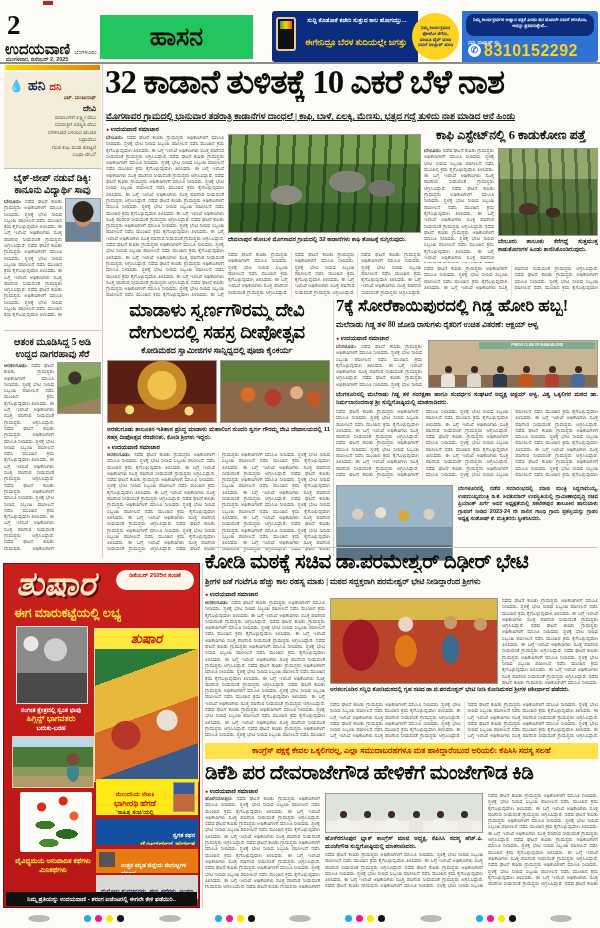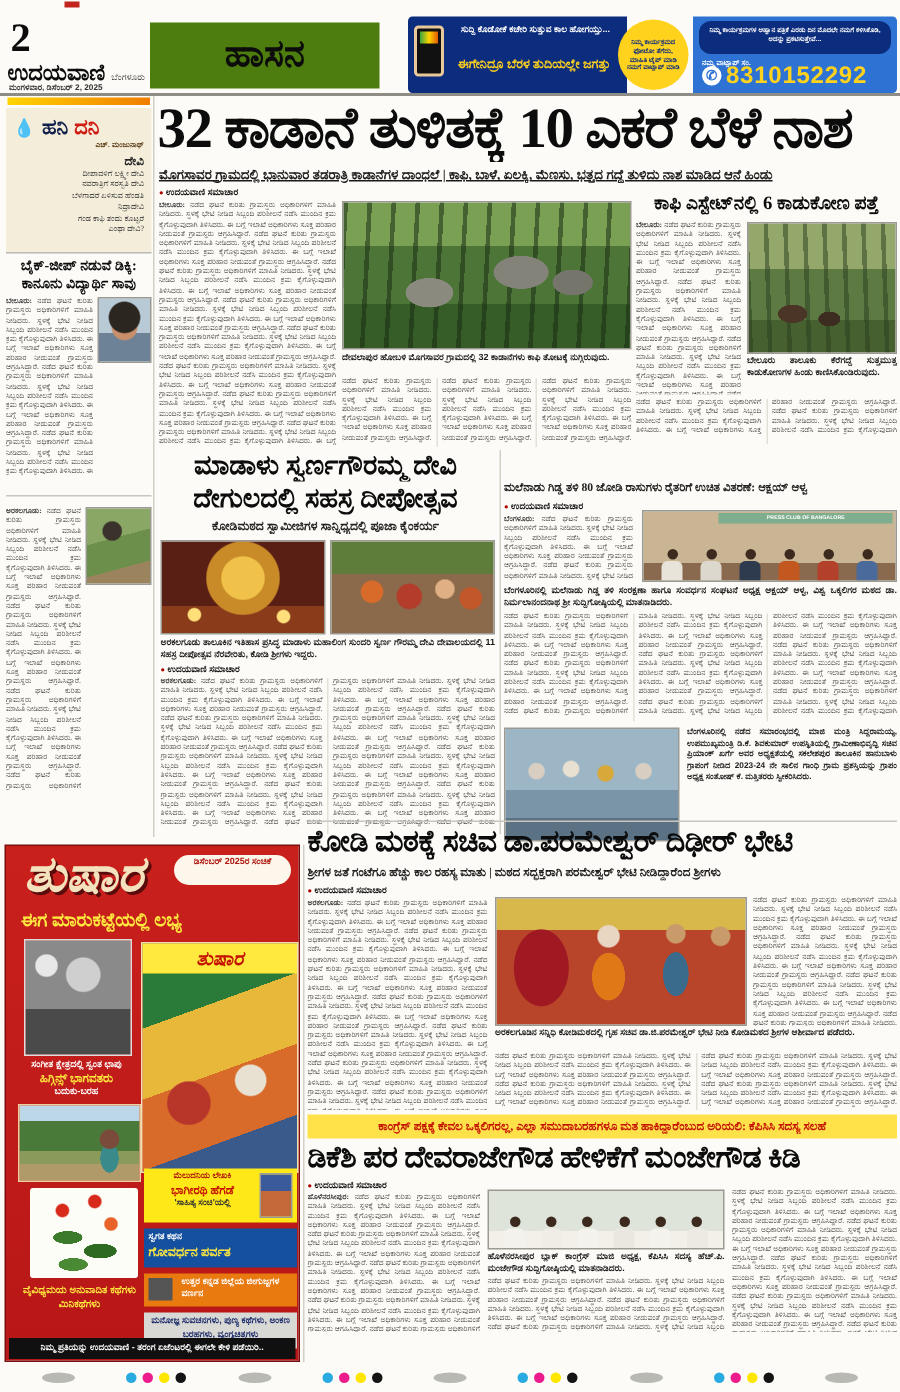--- a/index.html
+++ b/index.html
@@ -12,32 +12,32 @@
         font-family:"Liberation Serif","DejaVu Serif",serif;}
   .cols2{columns:2;column-gap:7px;column-rule:1px solid #e3e0d8;}
   .cols3{columns:3;column-gap:7px;column-rule:1px solid #e3e0d8;}
   .byline{font:bold 6px/8px "Liberation Sans","DejaVu Sans",sans-serif;color:#111;}
   .bullet{color:#a00;font-size:5px;}
   .cap{font:bold 6px/7.6px "Liberation Sans","DejaVu Sans",sans-serif;color:#1b1b1b;text-align:justify;overflow:hidden;}
   .photo{position:absolute;overflow:hidden;border:1px solid #9a9a92;box-sizing:border-box;}
   .vrule{position:absolute;width:1px;background:#d2cfc6;}
   .hrule{position:absolute;height:1px;background:#c9c6bd;}
   
-  .section-box{background:#4d7c0f;display:flex;align-items:center;justify-content:center;text-align:right;}
+  .section-box{background:#22c55e;display:flex;align-items:center;justify-content:center;text-align:right;}
   .had-left{background:#0c2c7d;color:#fff;}
   .had-right{background:#2e72d4;color:#fff;}
   .had-circle{background:#ffd21e;border-radius:50%;color:#0c2c7d;display:flex;align-items:center;justify-content:center;text-align:center;}
   
   .people{position:absolute;left:0;right:0;bottom:0;display:flex;justify-content:space-evenly;align-items:flex-end;}
   .person{display:flex;flex-direction:column;align-items:center;}
   .p-head{width:7px;height:7px;border-radius:50%;background:#3c2a1e;}
   .p-body{width:14px;height:13px;border-radius:4px 4px 0 0;margin-top:1px;}
   
   .tush{background:linear-gradient(180deg,#c9201c,#b81717);}
-  .tush-box{position:absolute;left:92px;width:102px;box-sizing:border-box;padding:2px 3px;overflow:hidden;}
+  .tush-box{position:absolute;left:92px;width:102px;box-sizing:border-box;padding:12px 3px;overflow:hidden;}
   
   .marks{position:absolute;display:flex;align-items:center;justify-content:space-between;}
   .oval{width:22px;height:7px;border-radius:50%;background:#b9b9b4;}
   .dots{display:flex;gap:4px;}
   .dot{width:7px;height:7px;border-radius:50%;}
 </style>
 </head>
 <body>
 
 <div class="page">
@@ -72,21 +72,21 @@
     </div>
   </div>
 
   <div class="abs" style="left:0;top:62px;width:600px;height:2px;background:#8d8d85;"></div>
   <div class="abs" style="left:5px;top:65px;width:95px;height:5px;background:linear-gradient(90deg,#ffd400,#f07d00);"></div>
 
   <div class="abs" style="left:4px;top:72px;width:97px;height:96px;background:#f3edda;border-bottom:1px solid #bbb;">
     <div style="padding:4px 5px 0 5px;">
       <span style="color:#1a7ac9;font-size:12px;">💧</span>
       <span class="hl" style="font-size:14px;color:#12214d;">ಹನಿ</span>
-      <span class="hl" style="font-size:14px;color:#cf1a12;">ದನಿ</span>
+      <span class="hl" style="font-size:10px;color:#cf1a12;">ದನಿ</span>
       <div style="text-align:right;font:bold 5px 'Liberation Sans',sans-serif;color:#5a3a10;">ಎಚ್. ಮಂಜುನಾಥ್</div>
       <div style="text-align:right;font-weight:bold;font-size:8px;color:#222;margin-top:3px;">ದೇವಿ</div>
       <div style="text-align:right;font-size:5.4px;line-height:7.4px;color:#333;">
         <div>ದೀಪಾವಳಿಗೆ ಲಕ್ಷ್ಮೀ ದೇವಿ</div>
         <div>ನವರಾತ್ರಿಗೆ ಸರಸ್ವತಿ ದೇವಿ</div>
         <div>ಬೆಳಗಾದರೆ ಏಳಿಸುವ ಹೆಂಡತಿ</div>
         <div>ನಿದ್ರಾದೇವಿ</div>
         <div>ಗಂಡ ಕಾಫಿ ತಂದು ಕೊಟ್ಟರೆ</div>
         <div>ಎಂಥಾ ದೇವಿ?</div>
       </div>
@@ -99,31 +99,32 @@
       radial-gradient(circle at 50% 30%,#2c2620 0 10px,transparent 11px),
       radial-gradient(circle at 50% 46%,#c98e6a 0 8px,transparent 9px),
       linear-gradient(180deg,#b8cad6 0 55%,#6d8296 55%);"></div>
     <div class="fill" style="height:118px;margin-top:3px;">
       <b>ಬೇಲೂರು:</b> <span>ನಡೆದ ಘಟನೆ ಕುರಿತು ಗ್ರಾಮಸ್ಥರು ಅಧಿಕಾರಿಗಳಿಗೆ ಮಾಹಿತಿ ನೀಡಿದರು. ಸ್ಥಳಕ್ಕೆ ಭೇಟಿ ನೀಡಿದ ಸಿಬ್ಬಂದಿ ಪರಿಶೀಲನೆ ನಡೆಸಿ ಮುಂದಿನ ಕ್ರಮ ಕೈಗೊಳ್ಳುವುದಾಗಿ ತಿಳಿಸಿದರು. ಈ ಬಗ್ಗೆ ಇಲಾಖೆ ಅಧಿಕಾರಿಗಳು ಸೂಕ್ತ ಪರಿಹಾರ ನೀಡುವಂತೆ ಗ್ರಾಮಸ್ಥರು ಆಗ್ರಹಿಸಿದ್ದಾರೆ. ನಡೆದ ಘಟನೆ ಕುರಿತು ಗ್ರಾಮಸ್ಥರು ಅಧಿಕಾರಿಗಳಿಗೆ ಮಾಹಿತಿ ನೀಡಿದರು. ಸ್ಥಳಕ್ಕೆ ಭೇಟಿ ನೀಡಿದ ಸಿಬ್ಬಂದಿ ಪರಿಶೀಲನೆ ನಡೆಸಿ ಮುಂದಿನ ಕ್ರಮ ಕೈಗೊಳ್ಳುವುದಾಗಿ ತಿಳಿಸಿದರು. ಈ ಬಗ್ಗೆ ಇಲಾಖೆ ಅಧಿಕಾರಿಗಳು ಸೂಕ್ತ ಪರಿಹಾರ ನೀಡುವಂತೆ ಗ್ರಾಮಸ್ಥರು ಆಗ್ರಹಿಸಿದ್ದಾರೆ. ನಡೆದ ಘಟನೆ ಕುರಿತು ಗ್ರಾಮಸ್ಥರು ಅಧಿಕಾರಿಗಳಿಗೆ ಮಾಹಿತಿ ನೀಡಿದರು. ಸ್ಥಳಕ್ಕೆ ಭೇಟಿ ನೀಡಿದ ಸಿಬ್ಬಂದಿ ಪರಿಶೀಲನೆ ನಡೆಸಿ ಮುಂದಿನ ಕ್ರಮ ಕೈಗೊಳ್ಳುವುದಾಗಿ ತಿಳಿಸಿದರು. ಈ ಬಗ್ಗೆ ಇಲಾಖೆ ಅಧಿಕಾರಿಗಳು ಸೂಕ್ತ ಪರಿಹಾರ ನೀಡುವಂತೆ ಗ್ರಾಮಸ್ಥರು ಆಗ್ರಹಿಸಿದ್ದಾರೆ. ನಡೆದ ಘಟನೆ ಕುರಿತು ಗ್ರಾಮಸ್ಥರು ಅಧಿಕಾರಿಗಳಿಗೆ ಮಾಹಿತಿ ನೀಡಿದರು. ಸ್ಥಳಕ್ಕೆ ಭೇಟಿ ನೀಡಿದ ಸಿಬ್ಬಂದಿ ಪರಿಶೀಲನೆ ನಡೆಸಿ ಮುಂದಿನ ಕ್ರಮ ಕೈಗೊಳ್ಳುವುದಾಗಿ ತಿಳಿಸಿದರು. ಈ ಬಗ್ಗೆ ಇಲಾಖೆ ಅಧಿಕಾರಿಗಳು ಸೂಕ್ತ ಪರಿಹಾರ ನೀಡುವಂತೆ ಗ್ರಾಮಸ್ಥರು ಆಗ್ರಹಿಸಿದ್ದಾರೆ. ನಡೆದ ಘಟನೆ ಕುರಿತು ಗ್ರಾಮಸ್ಥರು ಅಧಿಕಾರಿಗಳಿಗೆ ಮಾಹಿತಿ ನೀಡಿದರು. ಸ್ಥಳಕ್ಕೆ ಭೇಟಿ ನೀಡಿದ ಸಿಬ್ಬಂದಿ ಪರಿಶೀಲನೆ ನಡೆಸಿ ಮುಂದಿನ ಕ್ರಮ ಕೈಗೊಳ್ಳುವುದಾಗಿ ತಿಳಿಸಿದರು. ಈ ಬಗ್ಗೆ ಇಲಾಖೆ ಅಧಿಕಾರಿಗಳು ಸೂಕ್ತ ಪರಿಹಾರ ನೀಡುವಂತೆ ಗ್ರಾಮಸ್ಥರು ಆಗ್ರಹಿಸಿದ್ದಾರೆ. ನಡೆದ ಘಟನೆ ಕುರಿತು ಗ್ರಾಮಸ್ಥರು ಅಧಿಕಾರಿಗಳಿಗೆ ಮಾಹಿತಿ ನೀಡಿದರು. ಸ್ಥಳಕ್ಕೆ ಭೇಟಿ ನೀಡಿದ ಸಿಬ್ಬಂದಿ ಪರಿಶೀಲನೆ ನಡೆಸಿ ಮುಂದಿನ ಕ್ರಮ ಕೈಗೊಳ್ಳುವುದಾಗಿ ತಿಳಿಸಿದರು. ಈ ಬಗ್ಗೆ ಇಲಾಖೆ ಅಧಿಕಾರಿಗಳು ಸೂಕ್ತ ಪರಿಹಾರ ನೀಡುವಂತೆ ಗ್ರಾಮಸ್ಥರು ಆಗ್ರಹಿಸಿದ್ದಾರೆ. </span>
     </div>
   </div>
   <div class="hrule" style="left:4px;top:330px;width:97px;"></div>
 
   <div class="abs" style="left:4px;top:336px;width:97px;">
+    <div class="hl" style="font-size:9.5px;line-height:12px;text-align:center;">ಆತಂಕ ಮೂಡಿಸಿದ್ದ 5 ಅಡಿ ಉದ್ದದ ನಾಗರಹಾವು ಸೆರೆ</div>
     <div class="photo" style="position:static;float:right;width:44px;height:52px;margin:2px 0 2px 3px;background:
       radial-gradient(circle at 40% 30%,#3a332c 0 6px,transparent 7px),
       linear-gradient(165deg,#8aa765 0 40%,#6d8f4c 40% 75%,#9b845d 75%);"></div>
     <div class="fill" style="height:188px;margin-top:3px;">
       <b>ಅರಕಲಗೂಡು:</b> <span>ನಡೆದ ಘಟನೆ ಕುರಿತು ಗ್ರಾಮಸ್ಥರು ಅಧಿಕಾರಿಗಳಿಗೆ ಮಾಹಿತಿ ನೀಡಿದರು. ಸ್ಥಳಕ್ಕೆ ಭೇಟಿ ನೀಡಿದ ಸಿಬ್ಬಂದಿ ಪರಿಶೀಲನೆ ನಡೆಸಿ ಮುಂದಿನ ಕ್ರಮ ಕೈಗೊಳ್ಳುವುದಾಗಿ ತಿಳಿಸಿದರು. ಈ ಬಗ್ಗೆ ಇಲಾಖೆ ಅಧಿಕಾರಿಗಳು ಸೂಕ್ತ ಪರಿಹಾರ ನೀಡುವಂತೆ ಗ್ರಾಮಸ್ಥರು ಆಗ್ರಹಿಸಿದ್ದಾರೆ. ನಡೆದ ಘಟನೆ ಕುರಿತು ಗ್ರಾಮಸ್ಥರು ಅಧಿಕಾರಿಗಳಿಗೆ ಮಾಹಿತಿ ನೀಡಿದರು. ಸ್ಥಳಕ್ಕೆ ಭೇಟಿ ನೀಡಿದ ಸಿಬ್ಬಂದಿ ಪರಿಶೀಲನೆ ನಡೆಸಿ ಮುಂದಿನ ಕ್ರಮ ಕೈಗೊಳ್ಳುವುದಾಗಿ ತಿಳಿಸಿದರು. ಈ ಬಗ್ಗೆ ಇಲಾಖೆ ಅಧಿಕಾರಿಗಳು ಸೂಕ್ತ ಪರಿಹಾರ ನೀಡುವಂತೆ ಗ್ರಾಮಸ್ಥರು ಆಗ್ರಹಿಸಿದ್ದಾರೆ. ನಡೆದ ಘಟನೆ ಕುರಿತು ಗ್ರಾಮಸ್ಥರು ಅಧಿಕಾರಿಗಳಿಗೆ ಮಾಹಿತಿ ನೀಡಿದರು. ಸ್ಥಳಕ್ಕೆ ಭೇಟಿ ನೀಡಿದ ಸಿಬ್ಬಂದಿ ಪರಿಶೀಲನೆ ನಡೆಸಿ ಮುಂದಿನ ಕ್ರಮ ಕೈಗೊಳ್ಳುವುದಾಗಿ ತಿಳಿಸಿದರು. ಈ ಬಗ್ಗೆ ಇಲಾಖೆ ಅಧಿಕಾರಿಗಳು ಸೂಕ್ತ ಪರಿಹಾರ ನೀಡುವಂತೆ ಗ್ರಾಮಸ್ಥರು ಆಗ್ರಹಿಸಿದ್ದಾರೆ. ನಡೆದ ಘಟನೆ ಕುರಿತು ಗ್ರಾಮಸ್ಥರು ಅಧಿಕಾರಿಗಳಿಗೆ ಮಾಹಿತಿ ನೀಡಿದರು. ಸ್ಥಳಕ್ಕೆ ಭೇಟಿ ನೀಡಿದ ಸಿಬ್ಬಂದಿ ಪರಿಶೀಲನೆ ನಡೆಸಿ ಮುಂದಿನ ಕ್ರಮ ಕೈಗೊಳ್ಳುವುದಾಗಿ ತಿಳಿಸಿದರು. ಈ ಬಗ್ಗೆ ಇಲಾಖೆ ಅಧಿಕಾರಿಗಳು ಸೂಕ್ತ ಪರಿಹಾರ ನೀಡುವಂತೆ ಗ್ರಾಮಸ್ಥರು ಆಗ್ರಹಿಸಿದ್ದಾರೆ. ನಡೆದ ಘಟನೆ ಕುರಿತು ಗ್ರಾಮಸ್ಥರು ಅಧಿಕಾರಿಗಳಿಗೆ ಮಾಹಿತಿ ನೀಡಿದರು. ಸ್ಥಳಕ್ಕೆ ಭೇಟಿ ನೀಡಿದ ಸಿಬ್ಬಂದಿ ಪರಿಶೀಲನೆ ನಡೆಸಿ ಮುಂದಿನ ಕ್ರಮ ಕೈಗೊಳ್ಳುವುದಾಗಿ ತಿಳಿಸಿದರು. ಈ ಬಗ್ಗೆ ಇಲಾಖೆ ಅಧಿಕಾರಿಗಳು ಸೂಕ್ತ ಪರಿಹಾರ ನೀಡುವಂತೆ ಗ್ರಾಮಸ್ಥರು ಆಗ್ರಹಿಸಿದ್ದಾರೆ. ನಡೆದ ಘಟನೆ ಕುರಿತು ಗ್ರಾಮಸ್ಥರು ಅಧಿಕಾರಿಗಳಿಗೆ ಮಾಹಿತಿ ನೀಡಿದರು. ಸ್ಥಳಕ್ಕೆ ಭೇಟಿ ನೀಡಿದ ಸಿಬ್ಬಂದಿ ಪರಿಶೀಲನೆ ನಡೆಸಿ ಮುಂದಿನ ಕ್ರಮ ಕೈಗೊಳ್ಳುವುದಾಗಿ ತಿಳಿಸಿದರು. ಈ ಬಗ್ಗೆ ಇಲಾಖೆ ಅಧಿಕಾರಿಗಳು ಸೂಕ್ತ ಪರಿಹಾರ ನೀಡುವಂತೆ ಗ್ರಾಮಸ್ಥರು ಆಗ್ರಹಿಸಿದ್ದಾರೆ. ನಡೆದ ಘಟನೆ ಕುರಿತು ಗ್ರಾಮಸ್ಥರು ಅಧಿಕಾರಿಗಳಿಗೆ ಮಾಹಿತಿ ನೀಡಿದರು. ಸ್ಥಳಕ್ಕೆ ಭೇಟಿ ನೀಡಿದ ಸಿಬ್ಬಂದಿ ಪರಿಶೀಲನೆ ನಡೆಸಿ ಮುಂದಿನ ಕ್ರಮ ಕೈಗೊಳ್ಳುವುದಾಗಿ ತಿಳಿಸಿದರು. ಈ ಬಗ್ಗೆ ಇಲಾಖೆ ಅಧಿಕಾರಿಗಳು ಸೂಕ್ತ ಪರಿಹಾರ ನೀಡುವಂತೆ ಗ್ರಾಮಸ್ಥರು ಆಗ್ರಹಿಸಿದ್ದಾರೆ. ನಡೆದ ಘಟನೆ ಕುರಿತು ಗ್ರಾಮಸ್ಥರು ಅಧಿಕಾರಿಗಳಿಗೆ ಮಾಹಿತಿ ನೀಡಿದರು. ಸ್ಥಳಕ್ಕೆ ಭೇಟಿ ನೀಡಿದ ಸಿಬ್ಬಂದಿ ಪರಿಶೀಲನೆ ನಡೆಸಿ ಮುಂದಿನ ಕ್ರಮ ಕೈಗೊಳ್ಳುವುದಾಗಿ ತಿಳಿಸಿದರು. ಈ ಬಗ್ಗೆ ಇಲಾಖೆ ಅಧಿಕಾರಿಗಳು ಸೂಕ್ತ ಪರಿಹಾರ ನೀಡುವಂತೆ ಗ್ರಾಮಸ್ಥರು ಆಗ್ರಹಿಸಿದ್ದಾರೆ. ನಡೆದ ಘಟನೆ ಕುರಿತು ಗ್ರಾಮಸ್ಥರು ಅಧಿಕಾರಿಗಳಿಗೆ ಮಾಹಿತಿ ನೀಡಿದರು. ಸ್ಥಳಕ್ಕೆ ಭೇಟಿ ನೀಡಿದ ಸಿಬ್ಬಂದಿ ಪರಿಶೀಲನೆ ನಡೆಸಿ ಮುಂದಿನ ಕ್ರಮ ಕೈಗೊಳ್ಳುವುದಾಗಿ ತಿಳಿಸಿದರು. ಈ ಬಗ್ಗೆ ಇಲಾಖೆ ಅಧಿಕಾರಿಗಳು ಸೂಕ್ತ ಪರಿಹಾರ ನೀಡುವಂತೆ ಗ್ರಾಮಸ್ಥರು ಆಗ್ರಹಿಸಿದ್ದಾರೆ. </span>
     </div>
   </div>
 
   <div class="vrule" style="left:102px;top:64px;height:494px;"></div>
 
-  <div class="abs hl fit" style="left:105px;top:64px;width:493px;font-size:38px;letter-spacing:-1px;">32 ಕಾಡಾನೆ ತುಳಿತಕ್ಕೆ 10 ಎಕರೆ ಬೆಳೆ ನಾಶ</div>
+  <div class="abs hl fit" style="left:105px;top:64px;width:493px;font-size:33px;letter-spacing:-1px;">32 ಕಾಡಾನೆ ತುಳಿತಕ್ಕೆ 10 ಎಕರೆ ಬೆಳೆ ನಾಶ</div>
   <div class="abs hl fit" style="left:106px;top:111px;width:492px;font-size:9px;color:#1a1a1a;text-decoration:underline;">ಮೊಗಸಾವರ ಗ್ರಾಮದಲ್ಲಿ ಭಾನುವಾರ ತಡರಾತ್ರಿ ಕಾಡಾನೆಗಳ ದಾಂಧಲೆ | ಕಾಫಿ, ಬಾಳೆ, ಏಲಕ್ಕಿ, ಮೆಣಸು, ಭತ್ತದ ಗದ್ದೆ ತುಳಿದು ನಾಶ ಮಾಡಿದ ಆನೆ ಹಿಂಡು</div>
   <div class="abs byline" style="left:106px;top:125px;">
     <span class="bullet">●</span> <span>ಉದಯವಾಣಿ ಸಮಾಚಾರ</span>
   </div>
   <div class="abs fill" style="left:106px;top:135px;width:118px;height:162px;">
     <b>ಬೇಲೂರು:</b> <span>ನಡೆದ ಘಟನೆ ಕುರಿತು ಗ್ರಾಮಸ್ಥರು ಅಧಿಕಾರಿಗಳಿಗೆ ಮಾಹಿತಿ ನೀಡಿದರು. ಸ್ಥಳಕ್ಕೆ ಭೇಟಿ ನೀಡಿದ ಸಿಬ್ಬಂದಿ ಪರಿಶೀಲನೆ ನಡೆಸಿ ಮುಂದಿನ ಕ್ರಮ ಕೈಗೊಳ್ಳುವುದಾಗಿ ತಿಳಿಸಿದರು. ಈ ಬಗ್ಗೆ ಇಲಾಖೆ ಅಧಿಕಾರಿಗಳು ಸೂಕ್ತ ಪರಿಹಾರ ನೀಡುವಂತೆ ಗ್ರಾಮಸ್ಥರು ಆಗ್ರಹಿಸಿದ್ದಾರೆ. ನಡೆದ ಘಟನೆ ಕುರಿತು ಗ್ರಾಮಸ್ಥರು ಅಧಿಕಾರಿಗಳಿಗೆ ಮಾಹಿತಿ ನೀಡಿದರು. ಸ್ಥಳಕ್ಕೆ ಭೇಟಿ ನೀಡಿದ ಸಿಬ್ಬಂದಿ ಪರಿಶೀಲನೆ ನಡೆಸಿ ಮುಂದಿನ ಕ್ರಮ ಕೈಗೊಳ್ಳುವುದಾಗಿ ತಿಳಿಸಿದರು. ಈ ಬಗ್ಗೆ ಇಲಾಖೆ ಅಧಿಕಾರಿಗಳು ಸೂಕ್ತ ಪರಿಹಾರ ನೀಡುವಂತೆ ಗ್ರಾಮಸ್ಥರು ಆಗ್ರಹಿಸಿದ್ದಾರೆ. ನಡೆದ ಘಟನೆ ಕುರಿತು ಗ್ರಾಮಸ್ಥರು ಅಧಿಕಾರಿಗಳಿಗೆ ಮಾಹಿತಿ ನೀಡಿದರು. ಸ್ಥಳಕ್ಕೆ ಭೇಟಿ ನೀಡಿದ ಸಿಬ್ಬಂದಿ ಪರಿಶೀಲನೆ ನಡೆಸಿ ಮುಂದಿನ ಕ್ರಮ ಕೈಗೊಳ್ಳುವುದಾಗಿ ತಿಳಿಸಿದರು. ಈ ಬಗ್ಗೆ ಇಲಾಖೆ ಅಧಿಕಾರಿಗಳು ಸೂಕ್ತ ಪರಿಹಾರ ನೀಡುವಂತೆ ಗ್ರಾಮಸ್ಥರು ಆಗ್ರಹಿಸಿದ್ದಾರೆ. ನಡೆದ ಘಟನೆ ಕುರಿತು ಗ್ರಾಮಸ್ಥರು ಅಧಿಕಾರಿಗಳಿಗೆ ಮಾಹಿತಿ ನೀಡಿದರು. ಸ್ಥಳಕ್ಕೆ ಭೇಟಿ ನೀಡಿದ ಸಿಬ್ಬಂದಿ ಪರಿಶೀಲನೆ ನಡೆಸಿ ಮುಂದಿನ ಕ್ರಮ ಕೈಗೊಳ್ಳುವುದಾಗಿ ತಿಳಿಸಿದರು. ಈ ಬಗ್ಗೆ ಇಲಾಖೆ ಅಧಿಕಾರಿಗಳು ಸೂಕ್ತ ಪರಿಹಾರ ನೀಡುವಂತೆ ಗ್ರಾಮಸ್ಥರು ಆಗ್ರಹಿಸಿದ್ದಾರೆ. ನಡೆದ ಘಟನೆ ಕುರಿತು ಗ್ರಾಮಸ್ಥರು ಅಧಿಕಾರಿಗಳಿಗೆ ಮಾಹಿತಿ ನೀಡಿದರು. ಸ್ಥಳಕ್ಕೆ ಭೇಟಿ ನೀಡಿದ ಸಿಬ್ಬಂದಿ ಪರಿಶೀಲನೆ ನಡೆಸಿ ಮುಂದಿನ ಕ್ರಮ ಕೈಗೊಳ್ಳುವುದಾಗಿ ತಿಳಿಸಿದರು. ಈ ಬಗ್ಗೆ ಇಲಾಖೆ ಅಧಿಕಾರಿಗಳು ಸೂಕ್ತ ಪರಿಹಾರ ನೀಡುವಂತೆ ಗ್ರಾಮಸ್ಥರು ಆಗ್ರಹಿಸಿದ್ದಾರೆ. ನಡೆದ ಘಟನೆ ಕುರಿತು ಗ್ರಾಮಸ್ಥರು ಅಧಿಕಾರಿಗಳಿಗೆ ಮಾಹಿತಿ ನೀಡಿದರು. ಸ್ಥಳಕ್ಕೆ ಭೇಟಿ ನೀಡಿದ ಸಿಬ್ಬಂದಿ ಪರಿಶೀಲನೆ ನಡೆಸಿ ಮುಂದಿನ ಕ್ರಮ ಕೈಗೊಳ್ಳುವುದಾಗಿ ತಿಳಿಸಿದರು. ಈ ಬಗ್ಗೆ ಇಲಾಖೆ ಅಧಿಕಾರಿಗಳು ಸೂಕ್ತ ಪರಿಹಾರ ನೀಡುವಂತೆ ಗ್ರಾಮಸ್ಥರು ಆಗ್ರಹಿಸಿದ್ದಾರೆ. ನಡೆದ ಘಟನೆ ಕುರಿತು ಗ್ರಾಮಸ್ಥರು ಅಧಿಕಾರಿಗಳಿಗೆ ಮಾಹಿತಿ ನೀಡಿದರು. ಸ್ಥಳಕ್ಕೆ ಭೇಟಿ ನೀಡಿದ ಸಿಬ್ಬಂದಿ ಪರಿಶೀಲನೆ ನಡೆಸಿ ಮುಂದಿನ ಕ್ರಮ ಕೈಗೊಳ್ಳುವುದಾಗಿ ತಿಳಿಸಿದರು. ಈ ಬಗ್ಗೆ ಇಲಾಖೆ ಅಧಿಕಾರಿಗಳು ಸೂಕ್ತ ಪರಿಹಾರ ನೀಡುವಂತೆ ಗ್ರಾಮಸ್ಥರು ಆಗ್ರಹಿಸಿದ್ದಾರೆ. ನಡೆದ ಘಟನೆ ಕುರಿತು ಗ್ರಾಮಸ್ಥರು ಅಧಿಕಾರಿಗಳಿಗೆ ಮಾಹಿತಿ ನೀಡಿದರು. ಸ್ಥಳಕ್ಕೆ ಭೇಟಿ ನೀಡಿದ ಸಿಬ್ಬಂದಿ ಪರಿಶೀಲನೆ ನಡೆಸಿ ಮುಂದಿನ ಕ್ರಮ ಕೈಗೊಳ್ಳುವುದಾಗಿ ತಿಳಿಸಿದರು. ಈ ಬಗ್ಗೆ ಇಲಾಖೆ ಅಧಿಕಾರಿಗಳು ಸೂಕ್ತ ಪರಿಹಾರ ನೀಡುವಂತೆ ಗ್ರಾಮಸ್ಥರು ಆಗ್ರಹಿಸಿದ್ದಾರೆ. </span>
   </div>
 
   <div class="photo" style="left:228px;top:134px;width:193px;height:99px;background:
       radial-gradient(ellipse 26px 16px at 30% 62%,#8a8a7e 0 60%,transparent 62%),
@@ -163,20 +164,21 @@
   <div class="abs cap" style="left:107px;top:426px;width:223px;height:15px;">ಅರಕಲಗೂಡು ತಾಲೂಕಿನ ಇತಿಹಾಸ ಪ್ರಸಿದ್ಧ ಮಾಡಾಳು ಮಹಾಲಿಂಗ ಸುಂದರಿ ಸ್ವರ್ಣ ಗೌರಮ್ಮ ದೇವಿ ದೇವಾಲಯದಲ್ಲಿ 11 ಸಹಸ್ರ ದೀಪೋತ್ಸವ ನೆರವೇರಿತು, ಕೋಡಿ ಶ್ರೀಗಳು ಇದ್ದರು.</div>
   <div class="abs byline" style="left:107px;top:443px;">
     <span class="bullet">●</span> <span>ಉದಯವಾಣಿ ಸಮಾಚಾರ</span>
   </div>
   <div class="abs fill cols2" style="left:107px;top:452px;width:223px;height:104px;">
     <b>ಅರಕಲಗೂಡು:</b> <span>ನಡೆದ ಘಟನೆ ಕುರಿತು ಗ್ರಾಮಸ್ಥರು ಅಧಿಕಾರಿಗಳಿಗೆ ಮಾಹಿತಿ ನೀಡಿದರು. ಸ್ಥಳಕ್ಕೆ ಭೇಟಿ ನೀಡಿದ ಸಿಬ್ಬಂದಿ ಪರಿಶೀಲನೆ ನಡೆಸಿ ಮುಂದಿನ ಕ್ರಮ ಕೈಗೊಳ್ಳುವುದಾಗಿ ತಿಳಿಸಿದರು. ಈ ಬಗ್ಗೆ ಇಲಾಖೆ ಅಧಿಕಾರಿಗಳು ಸೂಕ್ತ ಪರಿಹಾರ ನೀಡುವಂತೆ ಗ್ರಾಮಸ್ಥರು ಆಗ್ರಹಿಸಿದ್ದಾರೆ. ನಡೆದ ಘಟನೆ ಕುರಿತು ಗ್ರಾಮಸ್ಥರು ಅಧಿಕಾರಿಗಳಿಗೆ ಮಾಹಿತಿ ನೀಡಿದರು. ಸ್ಥಳಕ್ಕೆ ಭೇಟಿ ನೀಡಿದ ಸಿಬ್ಬಂದಿ ಪರಿಶೀಲನೆ ನಡೆಸಿ ಮುಂದಿನ ಕ್ರಮ ಕೈಗೊಳ್ಳುವುದಾಗಿ ತಿಳಿಸಿದರು. ಈ ಬಗ್ಗೆ ಇಲಾಖೆ ಅಧಿಕಾರಿಗಳು ಸೂಕ್ತ ಪರಿಹಾರ ನೀಡುವಂತೆ ಗ್ರಾಮಸ್ಥರು ಆಗ್ರಹಿಸಿದ್ದಾರೆ. ನಡೆದ ಘಟನೆ ಕುರಿತು ಗ್ರಾಮಸ್ಥರು ಅಧಿಕಾರಿಗಳಿಗೆ ಮಾಹಿತಿ ನೀಡಿದರು. ಸ್ಥಳಕ್ಕೆ ಭೇಟಿ ನೀಡಿದ ಸಿಬ್ಬಂದಿ ಪರಿಶೀಲನೆ ನಡೆಸಿ ಮುಂದಿನ ಕ್ರಮ ಕೈಗೊಳ್ಳುವುದಾಗಿ ತಿಳಿಸಿದರು. ಈ ಬಗ್ಗೆ ಇಲಾಖೆ ಅಧಿಕಾರಿಗಳು ಸೂಕ್ತ ಪರಿಹಾರ ನೀಡುವಂತೆ ಗ್ರಾಮಸ್ಥರು ಆಗ್ರಹಿಸಿದ್ದಾರೆ. ನಡೆದ ಘಟನೆ ಕುರಿತು ಗ್ರಾಮಸ್ಥರು ಅಧಿಕಾರಿಗಳಿಗೆ ಮಾಹಿತಿ ನೀಡಿದರು. ಸ್ಥಳಕ್ಕೆ ಭೇಟಿ ನೀಡಿದ ಸಿಬ್ಬಂದಿ ಪರಿಶೀಲನೆ ನಡೆಸಿ ಮುಂದಿನ ಕ್ರಮ ಕೈಗೊಳ್ಳುವುದಾಗಿ ತಿಳಿಸಿದರು. ಈ ಬಗ್ಗೆ ಇಲಾಖೆ ಅಧಿಕಾರಿಗಳು ಸೂಕ್ತ ಪರಿಹಾರ ನೀಡುವಂತೆ ಗ್ರಾಮಸ್ಥರು ಆಗ್ರಹಿಸಿದ್ದಾರೆ. ನಡೆದ ಘಟನೆ ಕುರಿತು ಗ್ರಾಮಸ್ಥರು ಅಧಿಕಾರಿಗಳಿಗೆ ಮಾಹಿತಿ ನೀಡಿದರು. ಸ್ಥಳಕ್ಕೆ ಭೇಟಿ ನೀಡಿದ ಸಿಬ್ಬಂದಿ ಪರಿಶೀಲನೆ ನಡೆಸಿ ಮುಂದಿನ ಕ್ರಮ ಕೈಗೊಳ್ಳುವುದಾಗಿ ತಿಳಿಸಿದರು. ಈ ಬಗ್ಗೆ ಇಲಾಖೆ ಅಧಿಕಾರಿಗಳು ಸೂಕ್ತ ಪರಿಹಾರ ನೀಡುವಂತೆ ಗ್ರಾಮಸ್ಥರು ಆಗ್ರಹಿಸಿದ್ದಾರೆ. ನಡೆದ ಘಟನೆ ಕುರಿತು ಗ್ರಾಮಸ್ಥರು ಅಧಿಕಾರಿಗಳಿಗೆ ಮಾಹಿತಿ ನೀಡಿದರು. ಸ್ಥಳಕ್ಕೆ ಭೇಟಿ ನೀಡಿದ ಸಿಬ್ಬಂದಿ ಪರಿಶೀಲನೆ ನಡೆಸಿ ಮುಂದಿನ ಕ್ರಮ ಕೈಗೊಳ್ಳುವುದಾಗಿ ತಿಳಿಸಿದರು. ಈ ಬಗ್ಗೆ ಇಲಾಖೆ ಅಧಿಕಾರಿಗಳು ಸೂಕ್ತ ಪರಿಹಾರ ನೀಡುವಂತೆ ಗ್ರಾಮಸ್ಥರು ಆಗ್ರಹಿಸಿದ್ದಾರೆ. ನಡೆದ ಘಟನೆ ಕುರಿತು ಗ್ರಾಮಸ್ಥರು ಅಧಿಕಾರಿಗಳಿಗೆ ಮಾಹಿತಿ ನೀಡಿದರು. ಸ್ಥಳಕ್ಕೆ ಭೇಟಿ ನೀಡಿದ ಸಿಬ್ಬಂದಿ ಪರಿಶೀಲನೆ ನಡೆಸಿ ಮುಂದಿನ ಕ್ರಮ ಕೈಗೊಳ್ಳುವುದಾಗಿ ತಿಳಿಸಿದರು. ಈ ಬಗ್ಗೆ ಇಲಾಖೆ ಅಧಿಕಾರಿಗಳು ಸೂಕ್ತ ಪರಿಹಾರ ನೀಡುವಂತೆ ಗ್ರಾಮಸ್ಥರು ಆಗ್ರಹಿಸಿದ್ದಾರೆ. ನಡೆದ ಘಟನೆ ಕುರಿತು ಗ್ರಾಮಸ್ಥರು ಅಧಿಕಾರಿಗಳಿಗೆ ಮಾಹಿತಿ ನೀಡಿದರು. ಸ್ಥಳಕ್ಕೆ ಭೇಟಿ ನೀಡಿದ ಸಿಬ್ಬಂದಿ ಪರಿಶೀಲನೆ ನಡೆಸಿ ಮುಂದಿನ ಕ್ರಮ ಕೈಗೊಳ್ಳುವುದಾಗಿ ತಿಳಿಸಿದರು. ಈ ಬಗ್ಗೆ ಇಲಾಖೆ ಅಧಿಕಾರಿಗಳು ಸೂಕ್ತ ಪರಿಹಾರ ನೀಡುವಂತೆ ಗ್ರಾಮಸ್ಥರು ಆಗ್ರಹಿಸಿದ್ದಾರೆ. ನಡೆದ ಘಟನೆ ಕುರಿತು ಗ್ರಾಮಸ್ಥರು ಅಧಿಕಾರಿಗಳಿಗೆ ಮಾಹಿತಿ ನೀಡಿದರು. ಸ್ಥಳಕ್ಕೆ ಭೇಟಿ ನೀಡಿದ ಸಿಬ್ಬಂದಿ ಪರಿಶೀಲನೆ ನಡೆಸಿ ಮುಂದಿನ ಕ್ರಮ ಕೈಗೊಳ್ಳುವುದಾಗಿ ತಿಳಿಸಿದರು. ಈ ಬಗ್ಗೆ ಇಲಾಖೆ ಅಧಿಕಾರಿಗಳು ಸೂಕ್ತ ಪರಿಹಾರ ನೀಡುವಂತೆ ಗ್ರಾಮಸ್ಥರು ಆಗ್ರಹಿಸಿದ್ದಾರೆ. ನಡೆದ ಘಟನೆ ಕುರಿತು ಗ್ರಾಮಸ್ಥರು ಅಧಿಕಾರಿಗಳಿಗೆ ಮಾಹಿತಿ ನೀಡಿದರು. ಸ್ಥಳಕ್ಕೆ ಭೇಟಿ ನೀಡಿದ ಸಿಬ್ಬಂದಿ ಪರಿಶೀಲನೆ ನಡೆಸಿ ಮುಂದಿನ ಕ್ರಮ ಕೈಗೊಳ್ಳುವುದಾಗಿ ತಿಳಿಸಿದರು. ಈ ಬಗ್ಗೆ ಇಲಾಖೆ ಅಧಿಕಾರಿಗಳು ಸೂಕ್ತ ಪರಿಹಾರ ನೀಡುವಂತೆ ಗ್ರಾಮಸ್ಥರು ಆಗ್ರಹಿಸಿದ್ದಾರೆ. ನಡೆದ ಘಟನೆ ಕುರಿತು ಗ್ರಾಮಸ್ಥರು ಅಧಿಕಾರಿಗಳಿಗೆ ಮಾಹಿತಿ ನೀಡಿದರು. ಸ್ಥಳಕ್ಕೆ ಭೇಟಿ ನೀಡಿದ ಸಿಬ್ಬಂದಿ ಪರಿಶೀಲನೆ ನಡೆಸಿ ಮುಂದಿನ ಕ್ರಮ ಕೈಗೊಳ್ಳುವುದಾಗಿ ತಿಳಿಸಿದರು. ಈ ಬಗ್ಗೆ ಇಲಾಖೆ ಅಧಿಕಾರಿಗಳು ಸೂಕ್ತ ಪರಿಹಾರ ನೀಡುವಂತೆ ಗ್ರಾಮಸ್ಥರು ಆಗ್ರಹಿಸಿದ್ದಾರೆ. ನಡೆದ ಘಟನೆ ಕುರಿತು ಗ್ರಾಮಸ್ಥರು ಅಧಿಕಾರಿಗಳಿಗೆ ಮಾಹಿತಿ ನೀಡಿದರು. ಸ್ಥಳಕ್ಕೆ ಭೇಟಿ ನೀಡಿದ ಸಿಬ್ಬಂದಿ ಪರಿಶೀಲನೆ ನಡೆಸಿ ಮುಂದಿನ ಕ್ರಮ ಕೈಗೊಳ್ಳುವುದಾಗಿ ತಿಳಿಸಿದರು. ಈ ಬಗ್ಗೆ ಇಲಾಖೆ ಅಧಿಕಾರಿಗಳು ಸೂಕ್ತ ಪರಿಹಾರ ನೀಡುವಂತೆ ಗ್ರಾಮಸ್ಥರು ಆಗ್ರಹಿಸಿದ್ದಾರೆ. ನಡೆದ ಘಟನೆ ಕುರಿತು ಗ್ರಾಮಸ್ಥರು ಅಧಿಕಾರಿಗಳಿಗೆ ಮಾಹಿತಿ ನೀಡಿದರು. ಸ್ಥಳಕ್ಕೆ ಭೇಟಿ ನೀಡಿದ ಸಿಬ್ಬಂದಿ ಪರಿಶೀಲನೆ ನಡೆಸಿ ಮುಂದಿನ ಕ್ರಮ ಕೈಗೊಳ್ಳುವುದಾಗಿ ತಿಳಿಸಿದರು. ಈ ಬಗ್ಗೆ ಇಲಾಖೆ ಅಧಿಕಾರಿಗಳು ಸೂಕ್ತ ಪರಿಹಾರ ನೀಡುವಂತೆ ಗ್ರಾಮಸ್ಥರು ಆಗ್ರಹಿಸಿದ್ದಾರೆ. ನಡೆದ ಘಟನೆ ಕುರಿತು ಗ್ರಾಮಸ್ಥರು ಅಧಿಕಾರಿಗಳಿಗೆ ಮಾಹಿತಿ ನೀಡಿದರು. ಸ್ಥಳಕ್ಕೆ ಭೇಟಿ ನೀಡಿದ ಸಿಬ್ಬಂದಿ ಪರಿಶೀಲನೆ ನಡೆಸಿ ಮುಂದಿನ ಕ್ರಮ ಕೈಗೊಳ್ಳುವುದಾಗಿ ತಿಳಿಸಿದರು. ಈ ಬಗ್ಗೆ ಇಲಾಖೆ ಅಧಿಕಾರಿಗಳು ಸೂಕ್ತ ಪರಿಹಾರ ನೀಡುವಂತೆ ಗ್ರಾಮಸ್ಥರು ಆಗ್ರಹಿಸಿದ್ದಾರೆ. </span>
   </div>
 
   <div class="vrule" style="left:333px;top:300px;height:256px;"></div>
 
+  <div class="abs hl fit" style="left:336px;top:296px;width:262px;font-size:16.5px;">7ಕ್ಕೆ ಸೋರೆಕಾಯಿಪುರದಲ್ಲಿ ಗಿಡ್ಡ ಹೋರಿ ಹಬ್ಬ!</div>
   <div class="abs hl fit" style="left:336px;top:320px;width:262px;font-size:7.8px;color:#222;">ಮಲೆನಾಡು ಗಿಡ್ಡ ತಳಿ 80 ಜೋಡಿ ರಾಸುಗಳು ರೈತರಿಗೆ ಉಚಿತ ವಿತರಣೆ: ಆಕ್ಷಯ್ ಆಳ್ವ</div>
   <div class="abs byline" style="left:336px;top:334px;">
     <span class="bullet">●</span> <span>ಉದಯವಾಣಿ ಸಮಾಚಾರ</span>
   </div>
   <div class="abs fill" style="left:336px;top:344px;width:86px;height:44px;">
     <b>ಬೆಂಗಳೂರು:</b> <span>ನಡೆದ ಘಟನೆ ಕುರಿತು ಗ್ರಾಮಸ್ಥರು ಅಧಿಕಾರಿಗಳಿಗೆ ಮಾಹಿತಿ ನೀಡಿದರು. ಸ್ಥಳಕ್ಕೆ ಭೇಟಿ ನೀಡಿದ ಸಿಬ್ಬಂದಿ ಪರಿಶೀಲನೆ ನಡೆಸಿ ಮುಂದಿನ ಕ್ರಮ ಕೈಗೊಳ್ಳುವುದಾಗಿ ತಿಳಿಸಿದರು. ಈ ಬಗ್ಗೆ ಇಲಾಖೆ ಅಧಿಕಾರಿಗಳು ಸೂಕ್ತ ಪರಿಹಾರ ನೀಡುವಂತೆ ಗ್ರಾಮಸ್ಥರು ಆಗ್ರಹಿಸಿದ್ದಾರೆ. ನಡೆದ ಘಟನೆ ಕುರಿತು ಗ್ರಾಮಸ್ಥರು ಅಧಿಕಾರಿಗಳಿಗೆ ಮಾಹಿತಿ ನೀಡಿದರು. ಸ್ಥಳಕ್ಕೆ ಭೇಟಿ ನೀಡಿದ ಸಿಬ್ಬಂದಿ ಪರಿಶೀಲನೆ ನಡೆಸಿ ಮುಂದಿನ ಕ್ರಮ ಕೈಗೊಳ್ಳುವುದಾಗಿ ತಿಳಿಸಿದರು. ಈ ಬಗ್ಗೆ ಇಲಾಖೆ ಅಧಿಕಾರಿಗಳು ಸೂಕ್ತ ಪರಿಹಾರ ನೀಡುವಂತೆ ಗ್ರಾಮಸ್ಥರು ಆಗ್ರಹಿಸಿದ್ದಾರೆ. ನಡೆದ ಘಟನೆ ಕುರಿತು ಗ್ರಾಮಸ್ಥರು ಅಧಿಕಾರಿಗಳಿಗೆ ಮಾಹಿತಿ ನೀಡಿದರು. ಸ್ಥಳಕ್ಕೆ ಭೇಟಿ ನೀಡಿದ ಸಿಬ್ಬಂದಿ ಪರಿಶೀಲನೆ ನಡೆಸಿ ಮುಂದಿನ ಕ್ರಮ ಕೈಗೊಳ್ಳುವುದಾಗಿ ತಿಳಿಸಿದರು. ಈ ಬಗ್ಗೆ ಇಲಾಖೆ ಅಧಿಕಾರಿಗಳು ಸೂಕ್ತ ಪರಿಹಾರ ನೀಡುವಂತೆ ಗ್ರಾಮಸ್ಥರು ಆಗ್ರಹಿಸಿದ್ದಾರೆ. </span>
   </div>
   <div class="photo" style="left:428px;top:340px;width:170px;height:48px;background:linear-gradient(180deg,#c9b493 0 75%,#8a6a4e 75%);">
     <div style="position:absolute;left:30%;top:1px;right:2px;height:7px;background:#7fae8e;color:#fff;font:bold 3.5px/7px 'Liberation Sans',sans-serif;text-align:center;overflow:hidden;">PRESS CLUB OF BANGALORE</div>
     <div class="people" style="height:24px;">
@@ -315,21 +317,21 @@
     </div>
     <div class="abs" style="left:10px;top:292px;width:78px;font:bold 6.8px/9px 'Liberation Sans',sans-serif;color:#ffe93f;text-align:center;">ವೈವಿಧ್ಯಮಯ ಅನುವಾದಿತ ಕಥೆಗಳು ಮಿನಿಕಥೆಗಳು</div>
     <div class="tush-box" style="top:215px;height:36px;background:#ffe817;text-align:center;">
       <div style="position:absolute;right:3px;top:3px;width:20px;height:28px;background:linear-gradient(180deg,#3a5a9c 0 40%,#c46a3a 40%);border:1px solid #999;"></div>
       <div style="margin-right:24px;">
         <div style="font:bold 5.8px/7.6px 'Liberation Sans',sans-serif;color:#b01510;">ಮೆಲುದನಿಯ ಲೇಖಕಿ</div>
         <div style="font:bold 8px/10px 'Liberation Serif',serif;color:#c41200;">ಭಾಗೀರಥಿ ಹೆಗಡೆ</div>
         <div style="font:bold 5.8px/7.6px 'Liberation Sans',sans-serif;color:#333;">'ಸಾಹಿತ್ಯ ಸಂಚಿ'ಯಲ್ಲಿ</div>
       </div>
     </div>
-    <div class="tush-box" style="top:255px;height:26px;background:#1550a0;text-align:left;">
+    <div class="tush-box" style="top:255px;height:26px;background:#1550a0;text-align:right;">
       <div style="font:bold 6px/8px 'Liberation Sans',sans-serif;color:#fff;">ಸ್ವಗತ ಕಥನ</div>
       <div style="font:bold 8.5px/11px 'Liberation Serif',serif;color:#ffe93f;">ಗೋವರ್ಧನ ಪರ್ವತ</div>
     </div>
     <div class="tush-box" style="top:285px;height:22px;background:#e87a10;">
       <div style="position:absolute;left:3px;top:3px;width:16px;height:15px;background:#555;"></div>
       <div style="margin-left:22px;font:bold 6px/8px 'Liberation Sans',sans-serif;color:#fff;">ಉತ್ತರ ಕನ್ನಡ ಜಿಲ್ಲೆಯ ಜೀಗುಜ್ಜಗಳ ವರ್ಣನ</div>
     </div>
     <div class="tush-box" style="top:311px;height:24px;background:#d8d8d4;text-align:center;">
       <div style="font:bold 6px/8.6px 'Liberation Sans',sans-serif;color:#1a2a6a;">ಮನೋಜ್ಞ ಸುವಚನಗಳು, ಪುಣ್ಯ ಕಥೆಗಳು, ಅಂಕಣ ಬರಹಗಳು, ವ್ಯಂಗ್ಯಚಿತ್ರಗಳು</div>
     </div>

